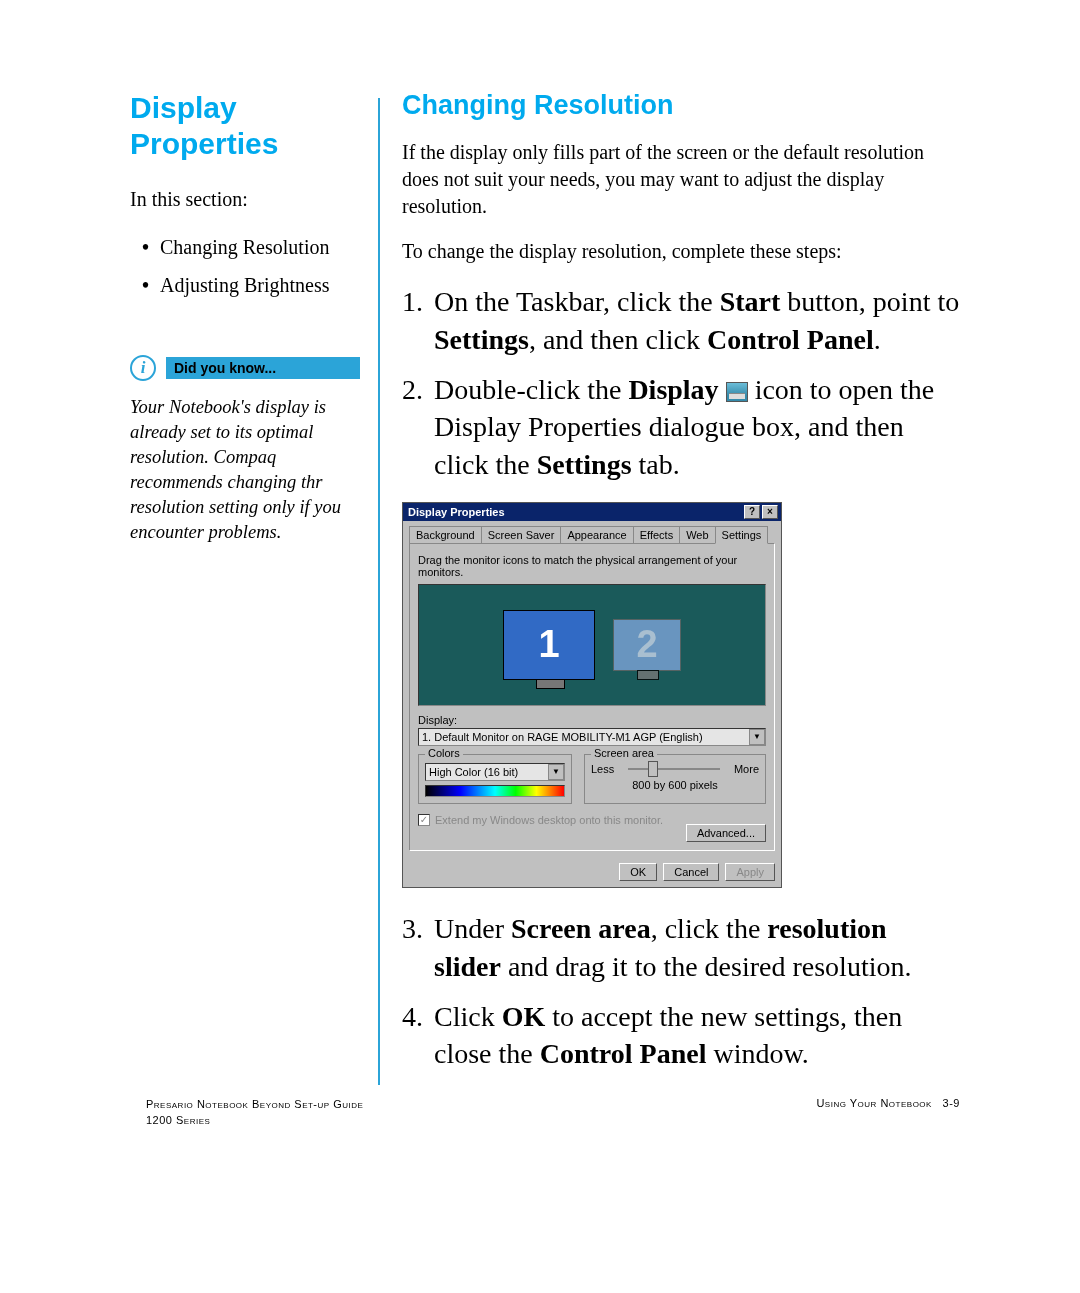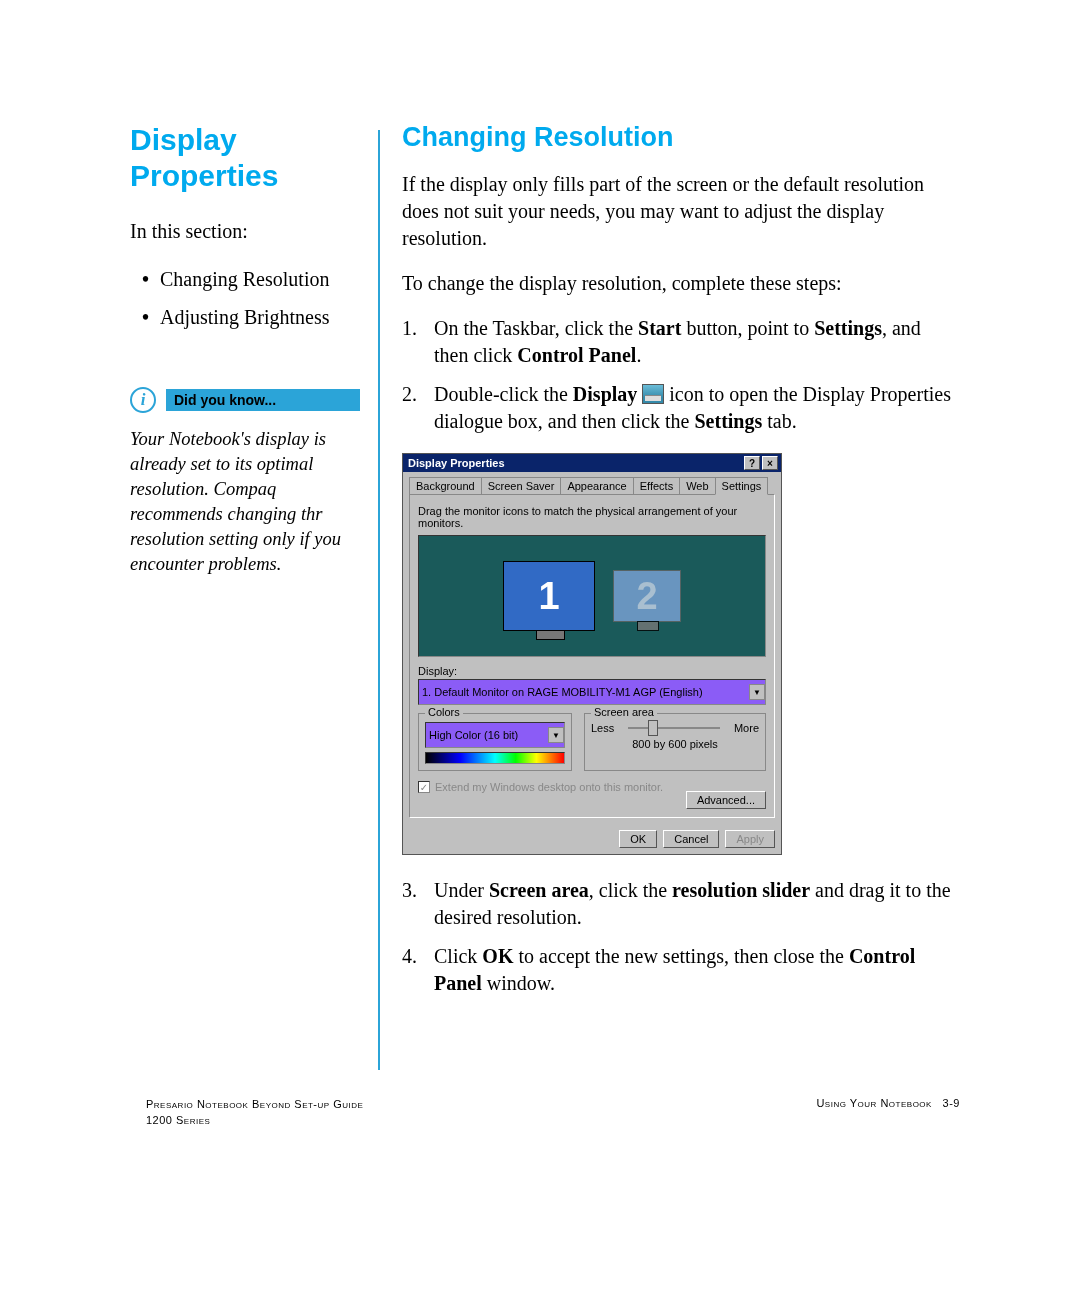--- a/index.html
+++ b/index.html
@@ -8,21 +8,20 @@
       width: 1080px;
       height: 1293px;
       background: #fff;
       color: #000;
       position: relative;
     }
     .page {
       padding: 90px 120px 0 130px;
       display: flex;
       gap: 0;
-      margin-top: 32px;
     }
     .left-col {
       width: 230px;
       flex-shrink: 0;
     }
     .divider {
       width: 2px;
       background: #2ba4d8;
       margin: 8px 22px 0 18px;
       align-self: stretch;
@@ -103,21 +102,21 @@
     }
     .dyk-text {
       font-style: italic;
       font-size: 18.5px;
       line-height: 1.35;
       margin-top: 14px;
     }
     .ol-steps {
       list-style: none;
       counter-reset: step;
-      font-size: 20px;
+      font-size: 28px;
       line-height: 1.35;
     }
     .ol-steps > li {
       counter-increment: step;
       position: relative;
       padding-left: 32px;
       margin-bottom: 12px;
     }
     .ol-steps > li::before {
       content: counter(step) ".";
@@ -222,21 +221,21 @@
       background:#777; border:1px solid #000;
     }
     .mon.secondary {
       width:68px; height:52px;
       background:#7da4d9; color:#cdd9ee; border:1px solid #666;
       position:relative;
       opacity:0.8;
     }
     .field-lbl { font-size: 11px; margin-bottom: 2px; }
     .combo {
-      display:flex; border:1px inset #888; background:#8b5cf6; height:26px; align-items:center;
+      display:flex; border:1px inset #888; background:#e5e5e5; height:18px; align-items:center;
       padding-left:3px; font-size:11px; justify-content:space-between;
     }
     .combo-btn {
       width:16px; height:16px; border:1px solid #888; background:#c0c0c0;
       display:flex; align-items:center; justify-content:center; font-size:8px;
     }
     .row-cs { display:flex; gap:12px; margin-top:8px; }
     .grp {
       border:1px solid #888; padding: 8px 6px 6px 6px; position:relative; flex:1;
     }

